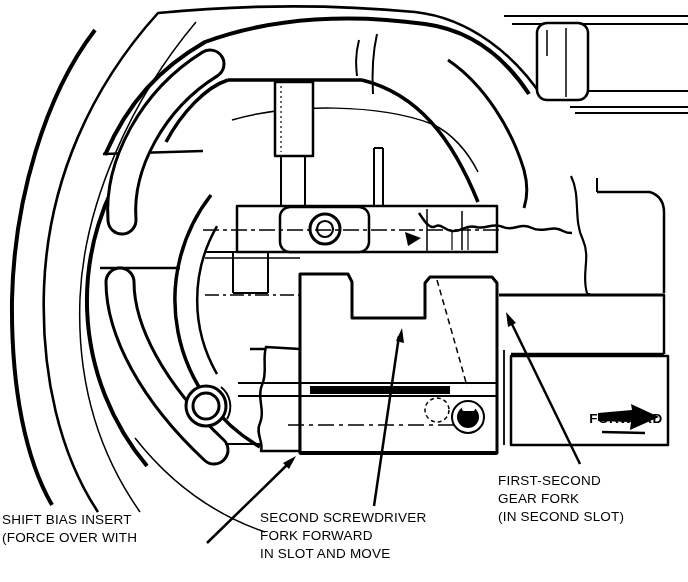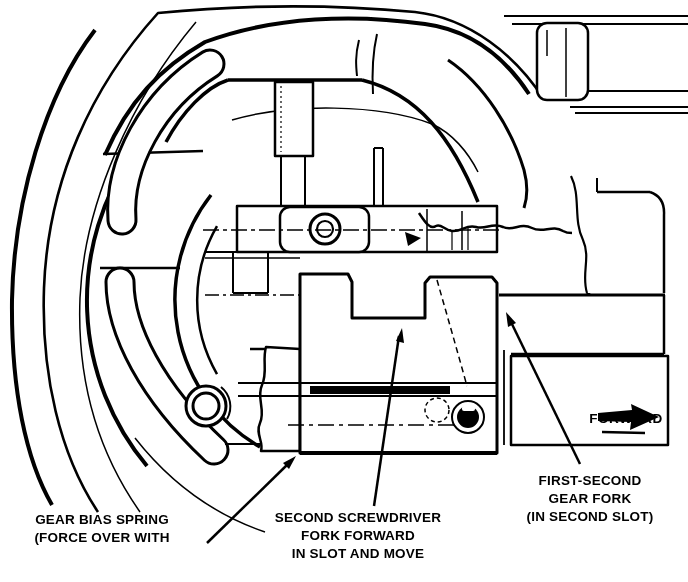--- a/index.html
+++ b/index.html
@@ -1,20 +1,20 @@
 <!DOCTYPE html>
 <html><head>
 <meta charset="utf-8">
 <style>
   html,body{margin:0;padding:0;background:#fff;}
   .canvas{position:relative;width:688px;height:582px;background:#ffffff;overflow:hidden;
           font-family:"Liberation Sans",sans-serif;}
   .canvas svg{position:absolute;left:0;top:0;}
-  .ann{position:absolute;text-align:center;color:#000;
-       font-weight:bold;font-size:13.5px;line-height:18px;letter-spacing:.2px;}
+  .ann{position:absolute;text-align:left;color:#000;
+       font-weight:normal;font-size:13.5px;line-height:18px;letter-spacing:.2px;}
   .ann div{white-space:nowrap;}
   .fwd{position:absolute;color:#000;font-weight:bold;font-size:13.5px;letter-spacing:.6px;
        text-align:center;}
 </style>
 </head>
 <body>
 
 <div class="canvas">
 
   <svg width="688" height="582" viewBox="0 0 688 582" fill="none" stroke="#000" stroke-linejoin="round">
@@ -129,21 +129,21 @@
       <path d="M 506,312 L 516,323 L 508,327 Z" fill="#000" stroke="none"></path>
     </g>
 
     <g>
       <path d="M 598,413 L 632,410 L 631,404 L 659,417 L 630,430 L 631,422 L 598,421 Z" fill="#000" stroke="none"></path>
       <path d="M 602,432 L 645,433" stroke-width="2.5"></path>
     </g>
   </svg>
 
   <div class="ann" style="left:2px;top:511px;width:200px;">
-    <div>GEAR BIAS SPRING</div>
+    <div>SHIFT BIAS INSERT</div>
     <div>(FORCE OVER WITH</div>
   </div>
 
   <div class="ann" style="left:260px;top:509px;width:196px;">
     <div>SECOND SCREWDRIVER</div>
     <div>FORK FORWARD</div>
     <div>IN SLOT AND MOVE</div>
   </div>
 
   <div class="ann" style="left:498px;top:472px;width:184px;">

